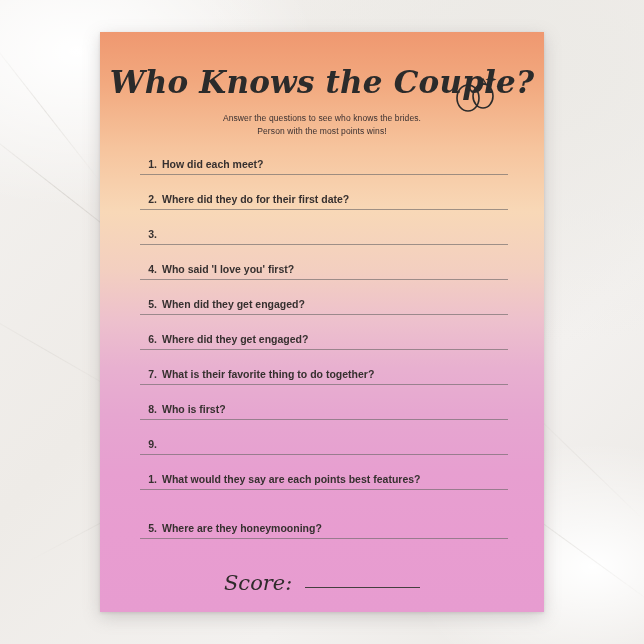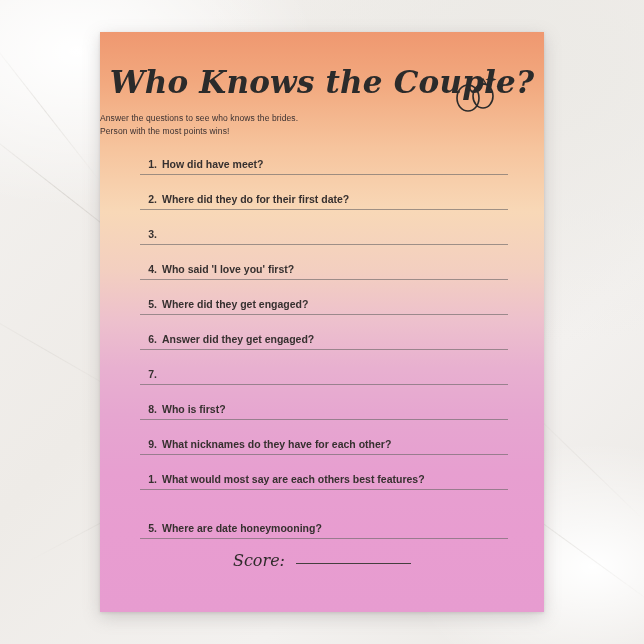--- a/index.html
+++ b/index.html
@@ -80,20 +80,21 @@
   .rings {
     position: absolute;
     right: 38px;
     top: 38px;
     width: 56px;
     height: 46px;
     z-index: 3;
   }
 
   .subtitle {
+    text-align: center;
     font-size: 8.5px;
     color: #3a3030;
     line-height: 1.5;
     margin: 12px 0 0 0;
     letter-spacing: .1px;
   }
 
   .questions {
     margin: 20px 34px 0 34px;
   }
@@ -117,25 +118,25 @@
   }
   .q-rule {
     border-bottom: 1px solid #6f6a6a;
     height: 1px;
     margin: 0 2px 0 6px;
     opacity: .65;
   }
   .q-gap { height: 14px; }
 
   .score {
-    margin-top: 8px;
+    margin-top: 28px;
     text-align: center;
     font-family: "DejaVu Serif", serif;
     font-style: italic;
-    font-size: 16px;
+    font-size: 21px;
     color: #2f2b2b;
   }
   .score-rule {
     display: inline-block;
     width: 115px;
     border-bottom: 1.6px solid #443f3f;
     margin-left: 6px;
     vertical-align: 2px;
   }
 </style>
@@ -166,21 +167,21 @@
   <p class="subtitle">
     <span>Answer the questions to see who knows the brides.</span><br>
     <span>Person with the most points wins!</span>
   </p>
 
   <div class="questions">
 
     <div class="q-row">
       <div class="q-line">
           <span class="q-num">1.</span>
-          <span>How did have meet?</span>
+          <span>How did each meet?</span>
         </div>
       <div class="q-rule"></div>
     </div>
     <div class="q-gap"></div>
 
     <div class="q-row">
       <div class="q-line">
           <span class="q-num">2.</span>
           <span>Where did they do for their first date?</span>
         </div>
@@ -201,76 +202,76 @@
           <span class="q-num">4.</span>
           <span>Who said 'I love you' first?</span>
         </div>
       <div class="q-rule"></div>
     </div>
     <div class="q-gap"></div>
 
     <div class="q-row">
       <div class="q-line">
           <span class="q-num">5.</span>
+          <span>When did they get engaged?</span>
+        </div>
+      <div class="q-rule"></div>
+    </div>
+    <div class="q-gap"></div>
+
+    <div class="q-row">
+      <div class="q-line">
+          <span class="q-num">6.</span>
           <span>Where did they get engaged?</span>
         </div>
       <div class="q-rule"></div>
     </div>
     <div class="q-gap"></div>
 
     <div class="q-row">
       <div class="q-line">
-          <span class="q-num">6.</span>
-          <span>Answer did they get engaged?</span>
-        </div>
-      <div class="q-rule"></div>
-    </div>
-    <div class="q-gap"></div>
-
-    <div class="q-row">
-      <div class="q-line">
           <span class="q-num">7.</span>
+          <span>What is their favorite thing to do together?</span>
         </div>
       <div class="q-rule"></div>
     </div>
     <div class="q-gap"></div>
 
     <div class="q-row">
       <div class="q-line">
           <span class="q-num">8.</span>
           <span>Who is first?</span>
         </div>
       <div class="q-rule"></div>
     </div>
     <div class="q-gap"></div>
 
     <div class="q-row">
       <div class="q-line">
           <span class="q-num">9.</span>
-          <span>What nicknames do they have for each other?</span>
         </div>
       <div class="q-rule"></div>
     </div>
     <div class="q-gap"></div>
 
     <div class="q-row">
       <div class="q-line">
           <span class="q-num">1.</span>
-          <span>What would most say are each others best features?</span>
+          <span>What would they say are each points best features?</span>
         </div>
       <div class="q-rule"></div>
     </div>
     <div class="q-gap"></div>
 
     <div class="q-gap"></div>
 
     <div class="q-row">
       <div class="q-line">
           <span class="q-num">5.</span>
-          <span>Where are date honeymooning?</span>
+          <span>Where are they honeymooning?</span>
         </div>
       <div class="q-rule"></div>
     </div>
 
   </div>
 
   <div class="score">
     <span>Score:</span>
     <span class="score-rule"></span>
   </div>

